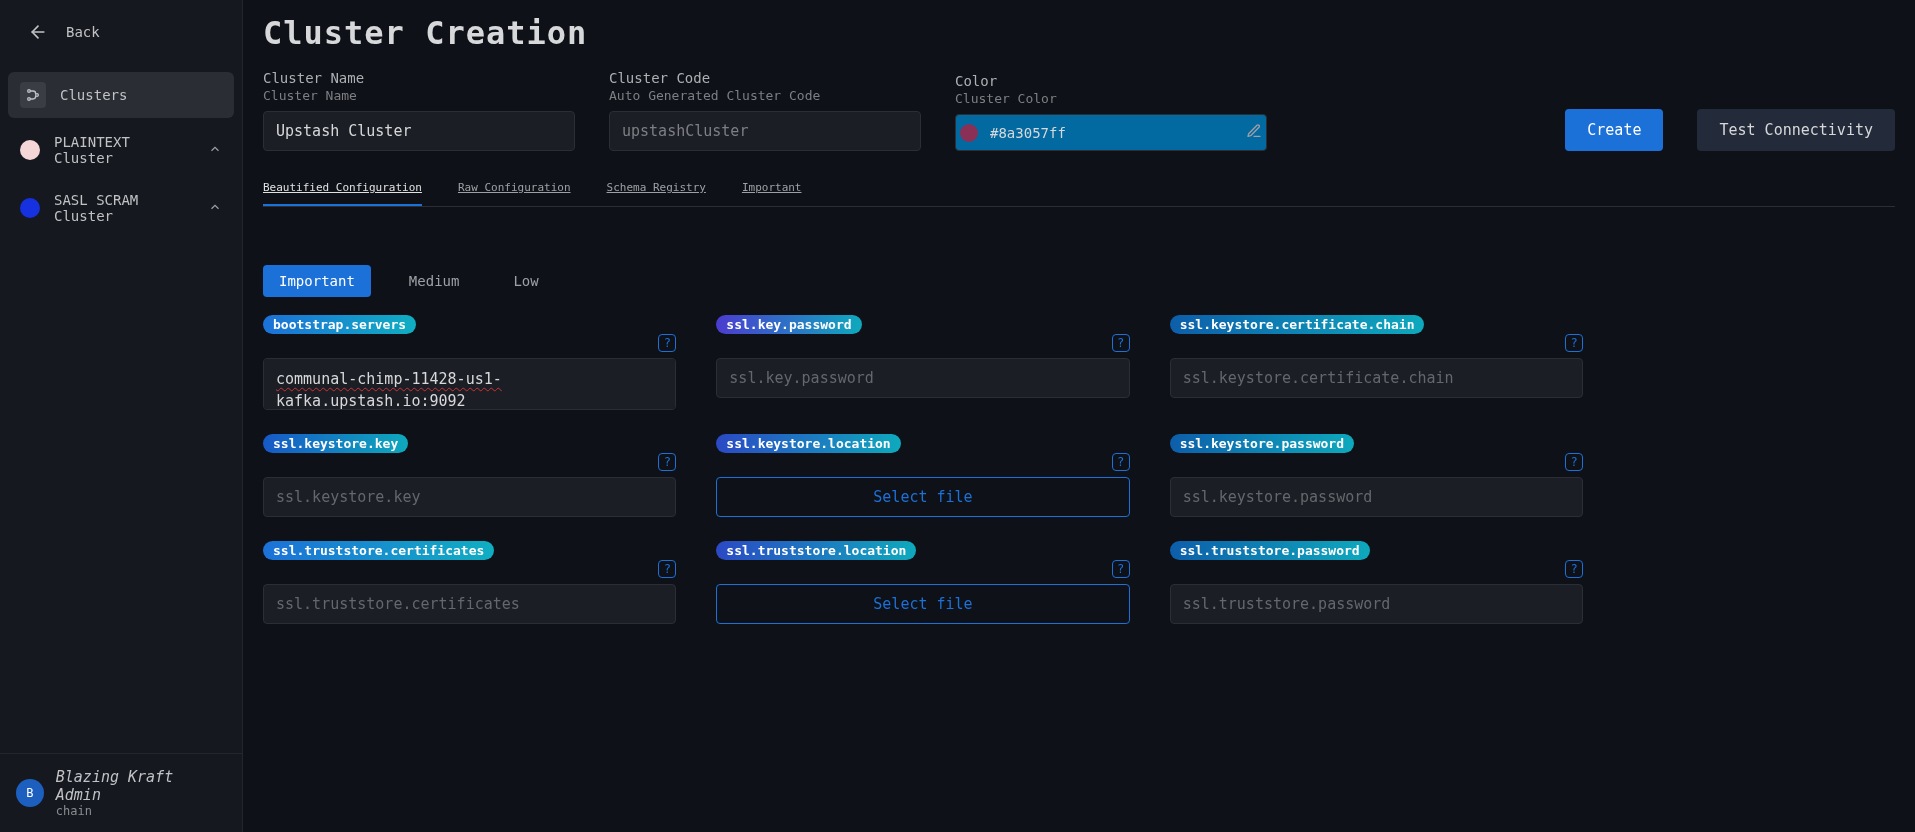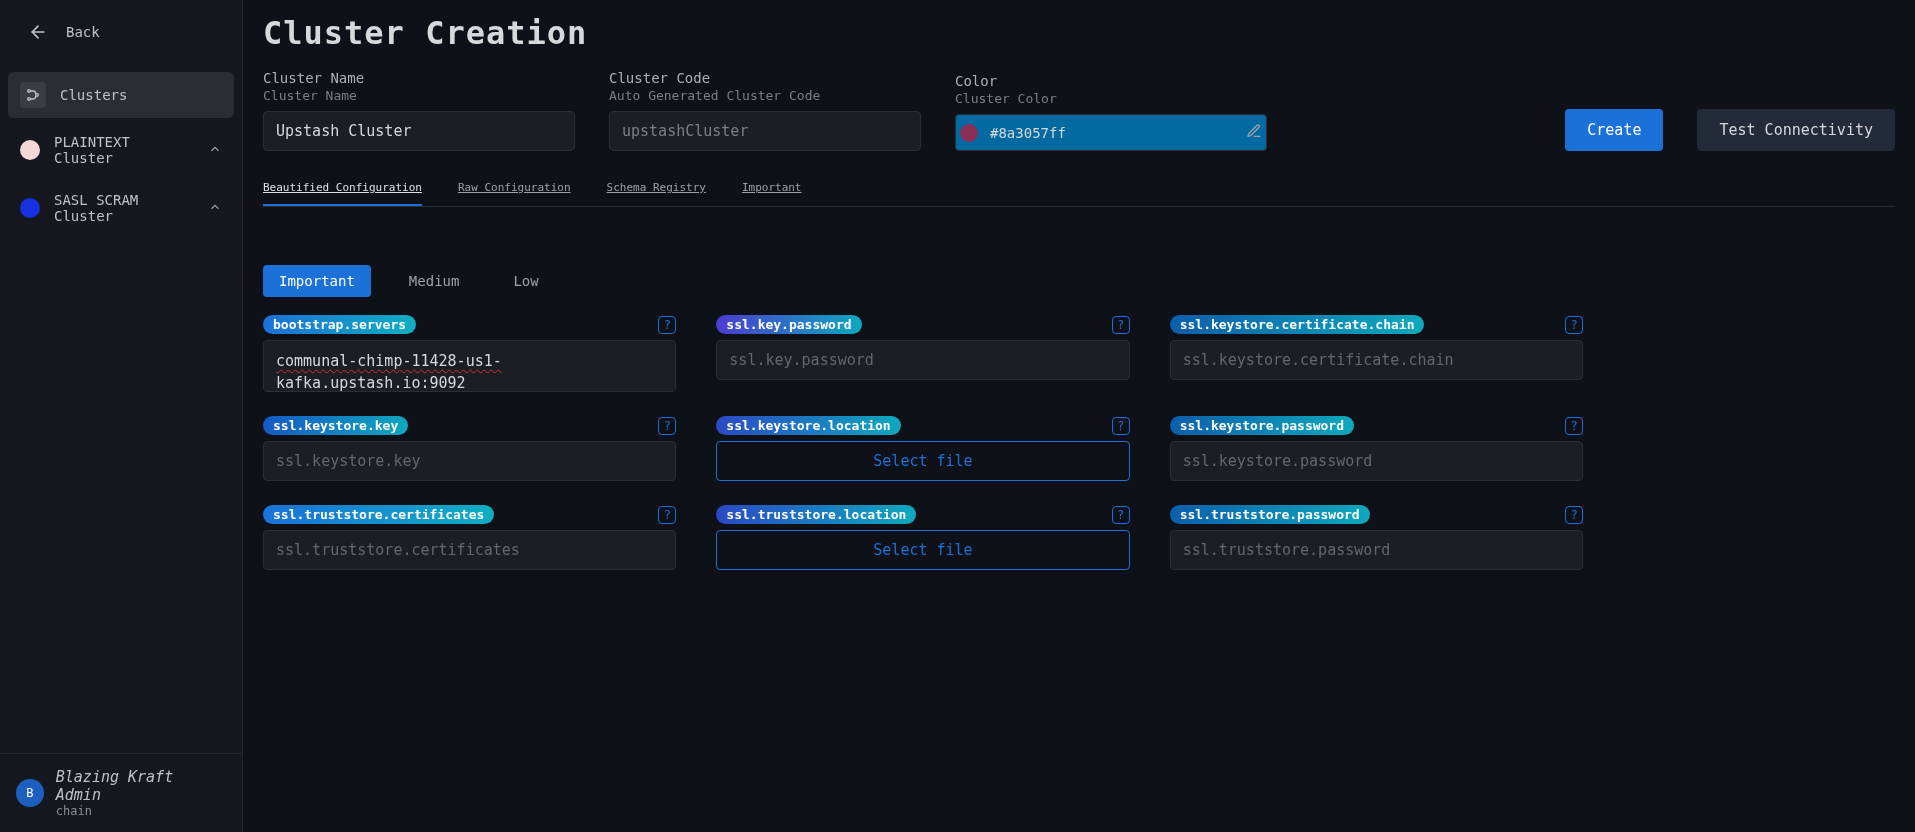--- a/index.html
+++ b/index.html
@@ -137,21 +137,21 @@
   .pill-btn.active { background: #1c71d8; color: #fff; }
 
   
   .cfg-grid {
     display: grid;
     grid-template-columns: repeat(3, 1fr);
     gap: 24px 40px;
     max-width: 1320px;
   }
   .cfg-cell { display: flex; flex-direction: column; gap: 6px; }
-  .cfg-head { display: flex; align-items: center; }
+  .cfg-head { display: flex; align-items: flex-start; flex-direction: column; }
   .cfg-key {
     display: inline-block;
     color: #fff; font-size: 13px; font-weight: 600;
     padding: 2px 10px; border-radius: 10px;
   }
   .help-icon {
     margin-left: auto;
     width: 18px; height: 18px; border: 1px solid #1c71d8; border-radius: 4px;
     color: #1c71d8; font-size: 12px;
     display: flex; align-items: center; justify-content: center;

